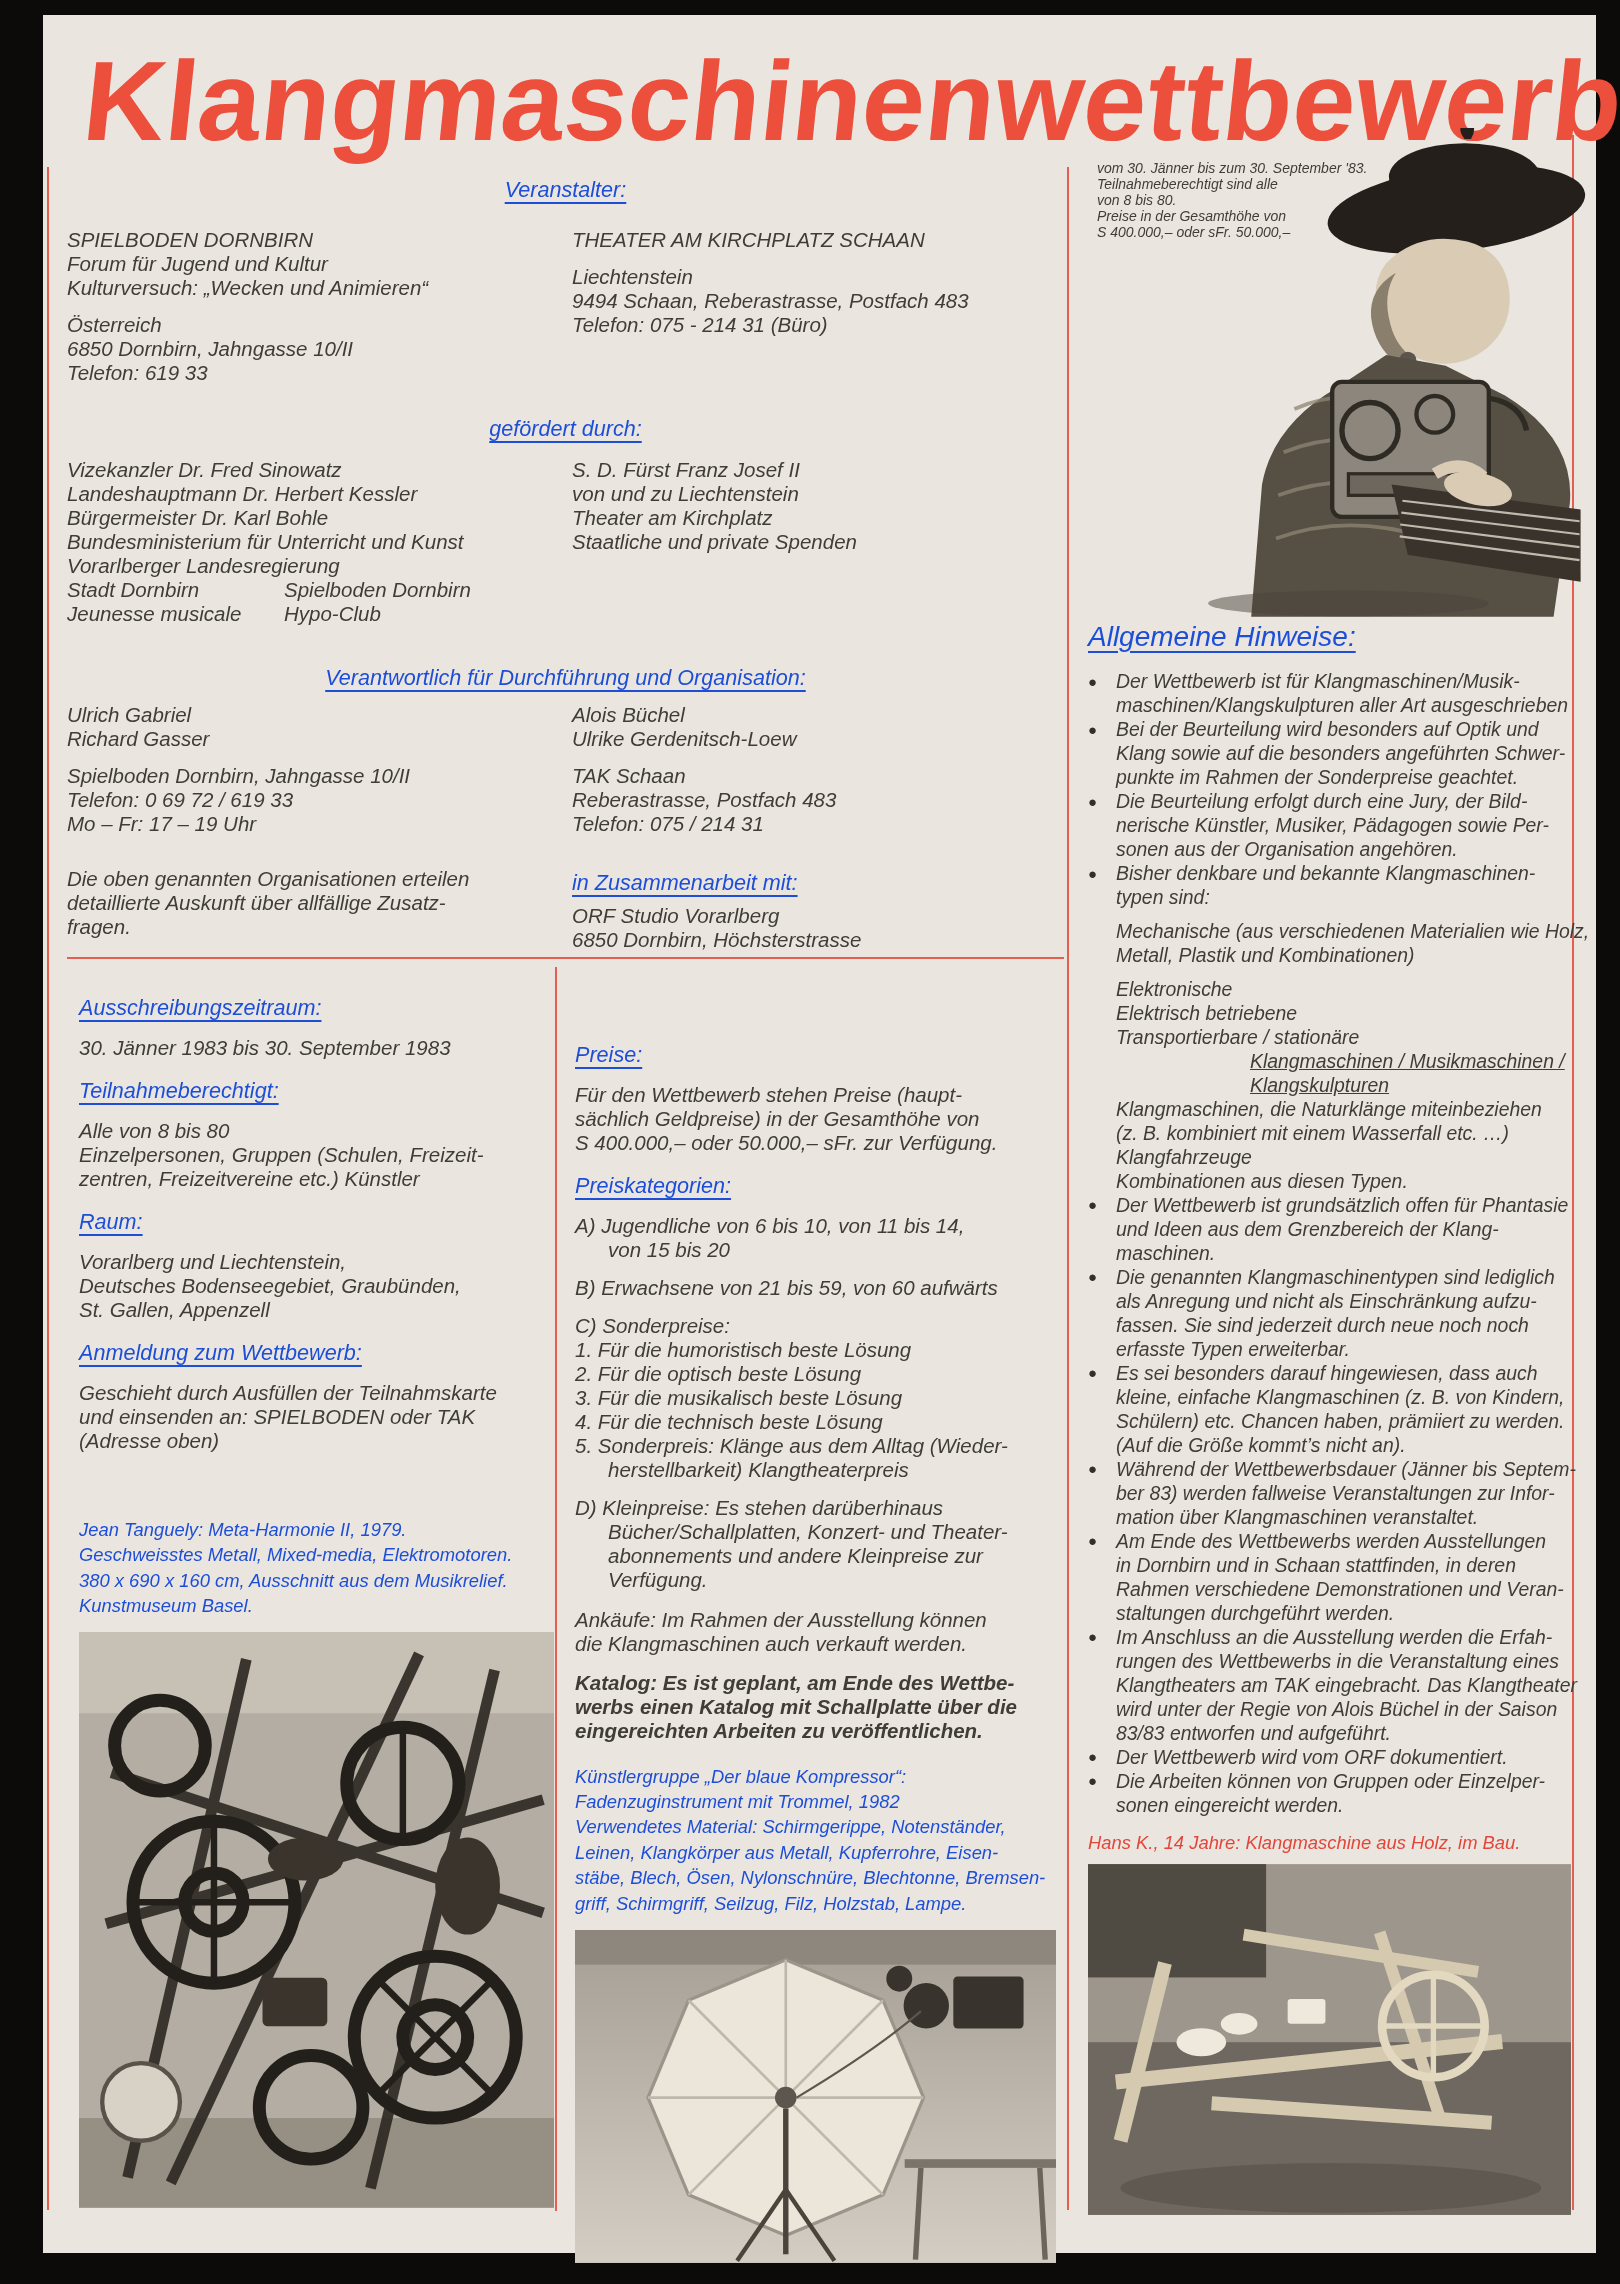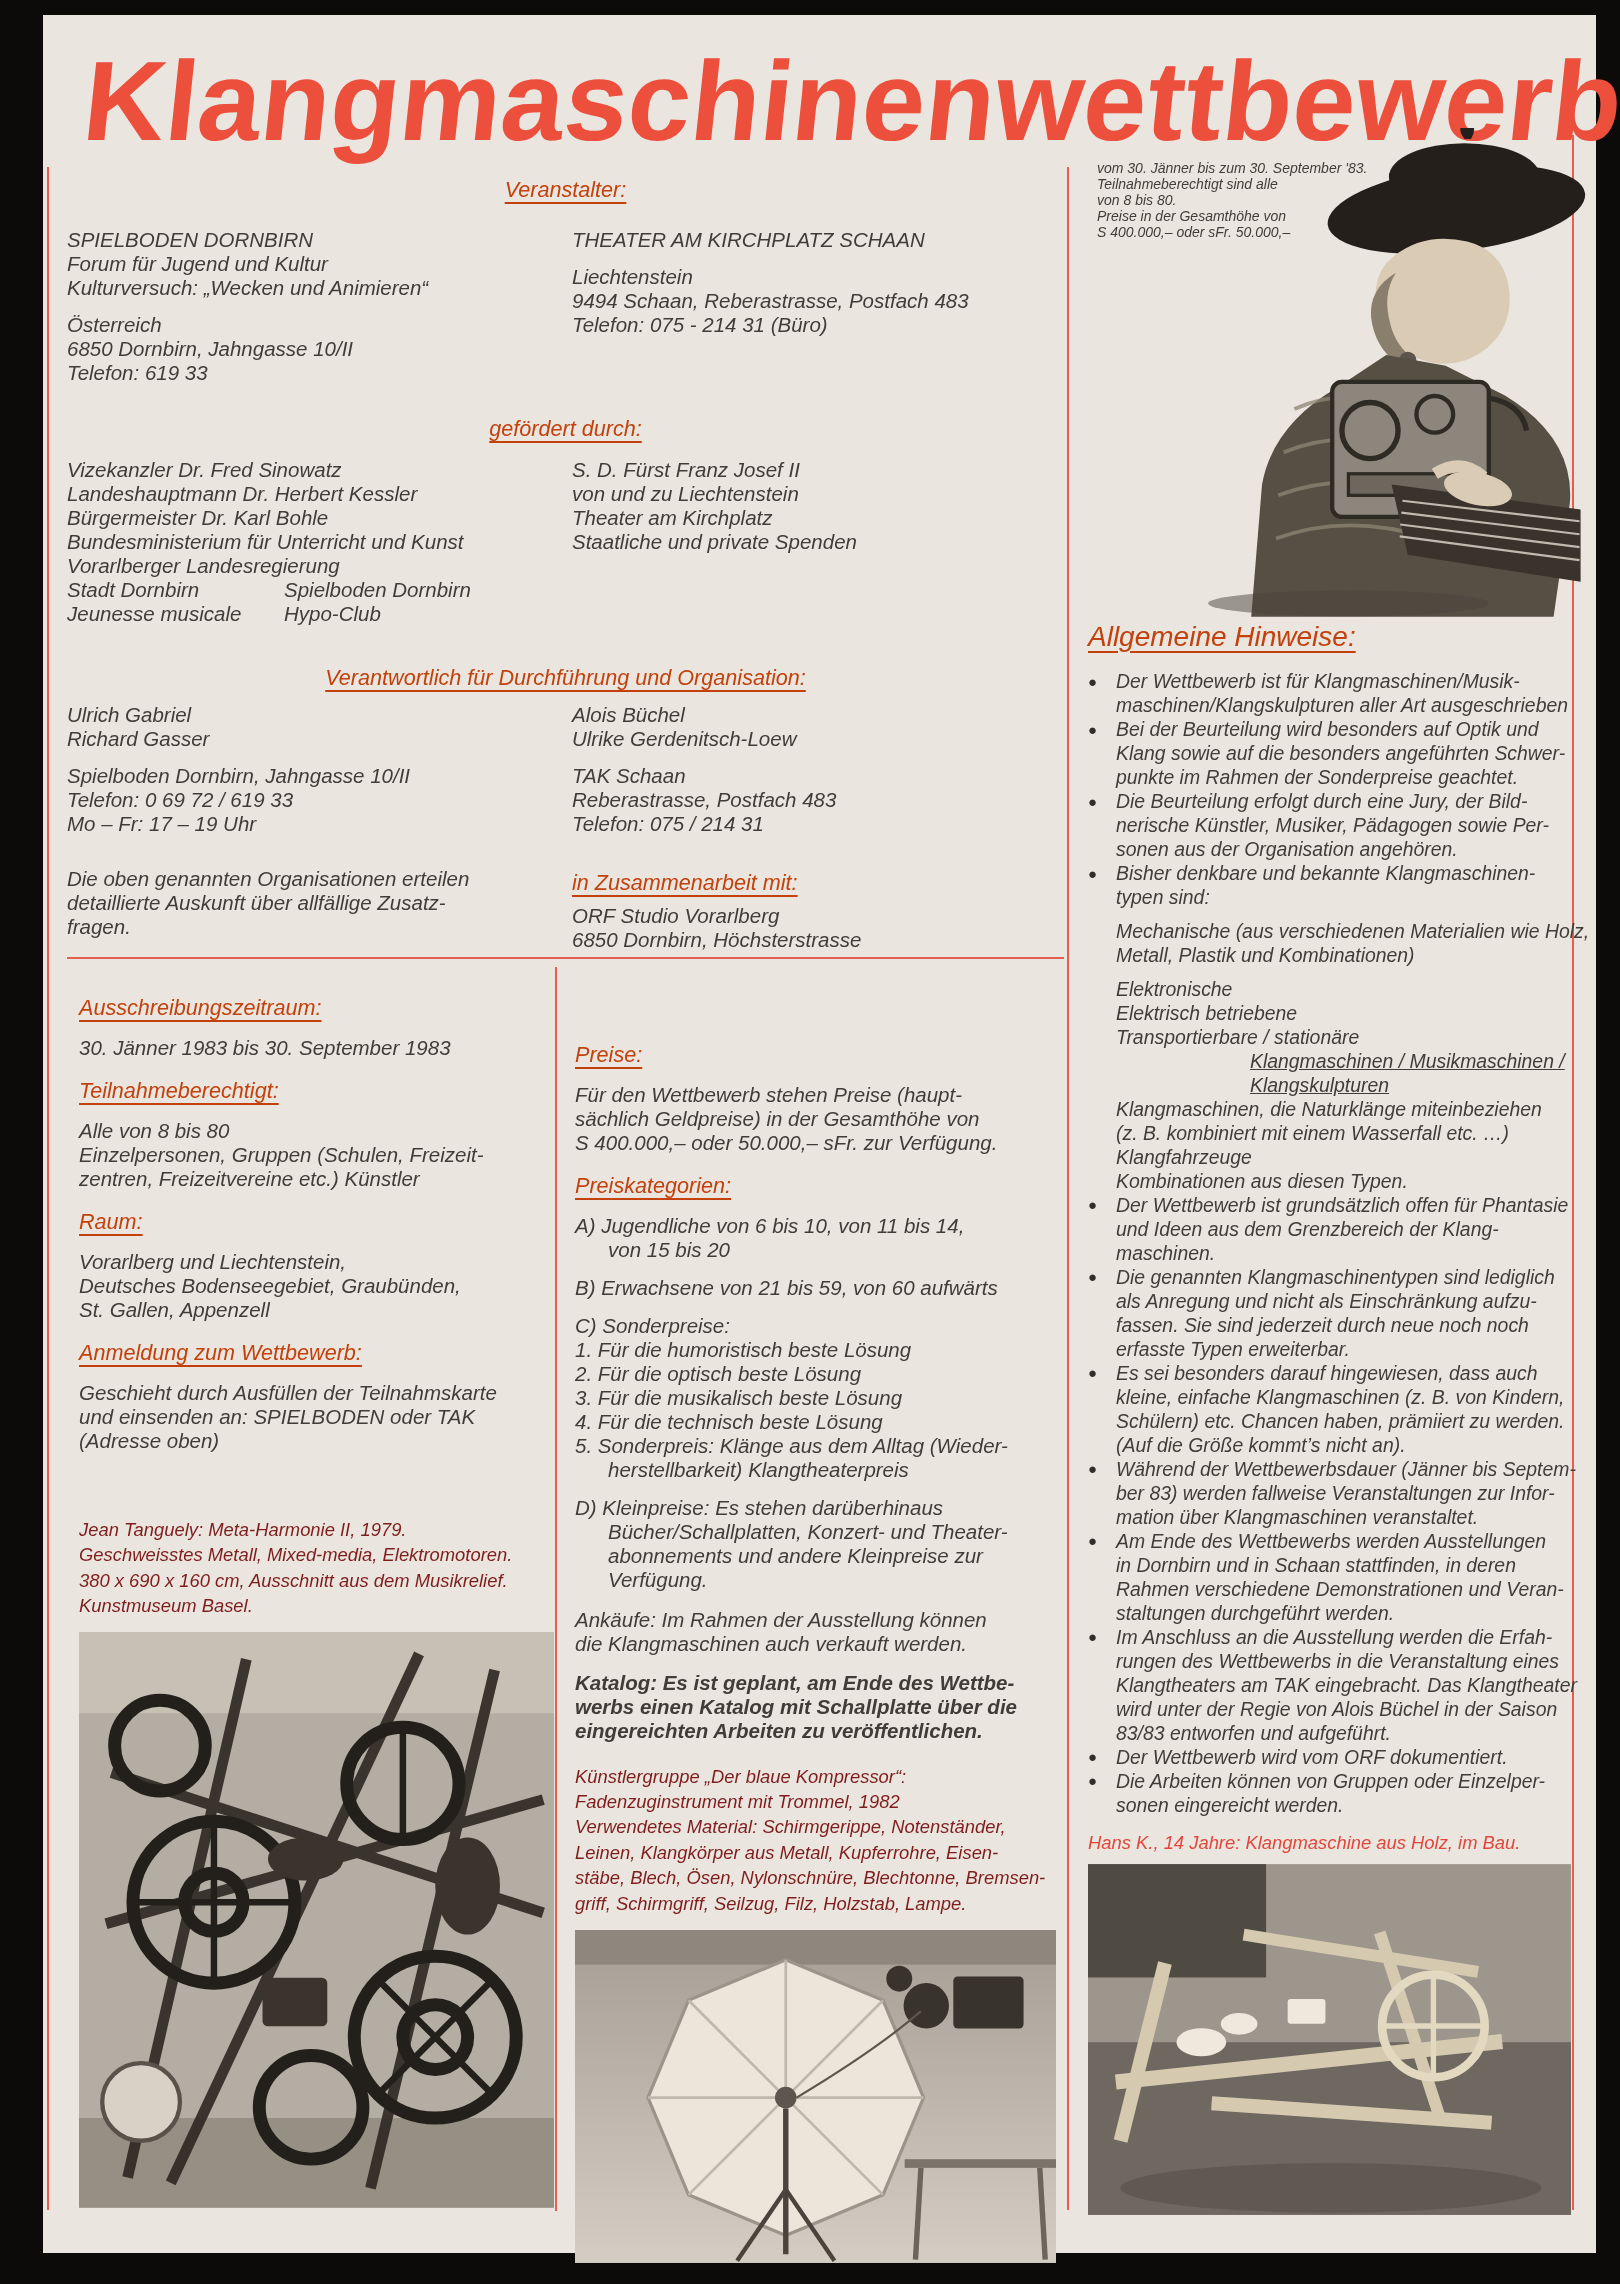--- a/index.html
+++ b/index.html
@@ -5,42 +5,42 @@
   html,body{margin:0;padding:0;background:#0d0b09;}
   #stage{position:relative;width:1621px;height:2284px;background:#0d0b09;overflow:hidden;
          font-family:"Liberation Sans",sans-serif;}
   #poster{position:absolute;left:43px;top:15px;width:1553px;height:2238px;background:#eae6df;}
   .txt{font-family:"Liberation Sans",sans-serif;font-style:italic;color:#403d38;}
   .title{position:absolute;left:35px;top:24px;font-weight:bold;font-size:113px;line-height:1.1;
          color:#ec4f3c;letter-spacing:0.5px;white-space:nowrap;transform:skewX(-6deg);
          transform-origin:left bottom;font-style:normal;}
   .ln{font-size:20.5px;line-height:24px;white-space:nowrap;}
   .ln.sp{height:13px;}
-  .rh{color:#c2410c;font-size:21.6px;line-height:31px;text-decoration:underline;
+  .rh{color:#1d4ed8;font-size:21.6px;line-height:31px;text-decoration:underline;
       text-decoration-thickness:1.6px;text-underline-offset:5.4px;}
   .rh.big{font-size:28px;}
   .center{text-align:center;}
   .cols{display:grid;grid-template-columns:505px 1fr;}
   .pair{font-size:20.5px;line-height:24px;white-space:nowrap;}
   .pair .c1{display:inline-block;width:217px;}
   .note{position:absolute;left:1054px;top:145px;width:346px;z-index:3;}
   .note .ln{font-size:14px;line-height:16px;}
   .topsec{position:absolute;left:24px;top:159px;width:997px;z-index:2;}
   .leftcol{position:absolute;left:36px;top:977px;width:475px;}
   .midcol{position:absolute;left:532px;top:1024px;width:482px;}
   .hinweise{position:absolute;left:1045px;top:606px;width:489px;z-index:2;}
   .hinweise .ln{font-size:19.4px;line-height:24px;padding-left:28px;position:relative;white-space:nowrap;}
   .hinweise .ln.i2{padding-left:162px;text-decoration:underline;}
   .hinweise .ln.gap{margin-top:9.7px;}
   .hinweise .dot{position:absolute;left:0;top:0.5px;font-size:15px;font-style:normal;color:#33302b;}
   .midcol .kats .ln.i1{padding-left:33px;}
   .midcol .ln.gap{margin-top:14px;}
   .sec{margin-bottom:15px;}
   .sec .rh{margin-bottom:13px;}
-  .cap .ln{color:#7f1d1d;font-size:18.4px;line-height:25.4px;}
+  .cap .ln{color:#1d4ed8;font-size:18.4px;line-height:25.4px;}
   .hinweise .cap .ln{padding-left:0;color:#e2463a;font-size:18.4px;}
   .vline{position:absolute;width:1.6px;background:#e2463a;opacity:.85;}
   .hline{position:absolute;height:1.6px;background:#e2463a;opacity:.85;}
   .photo{display:block;}
   .montage{position:absolute;left:1111px;top:113px;z-index:1;}
 </style>
 </head>
 <body>
 
 <div id="stage">

